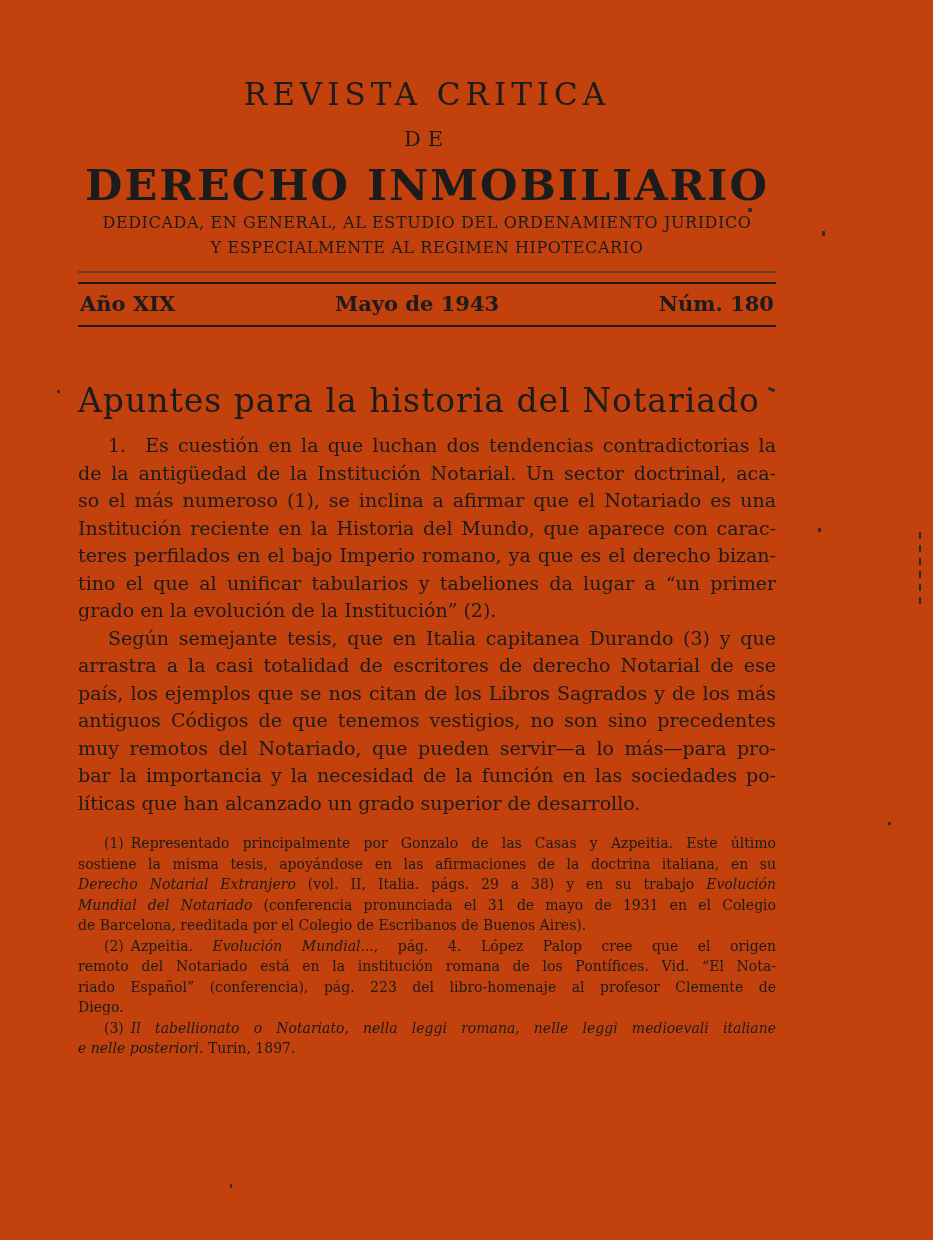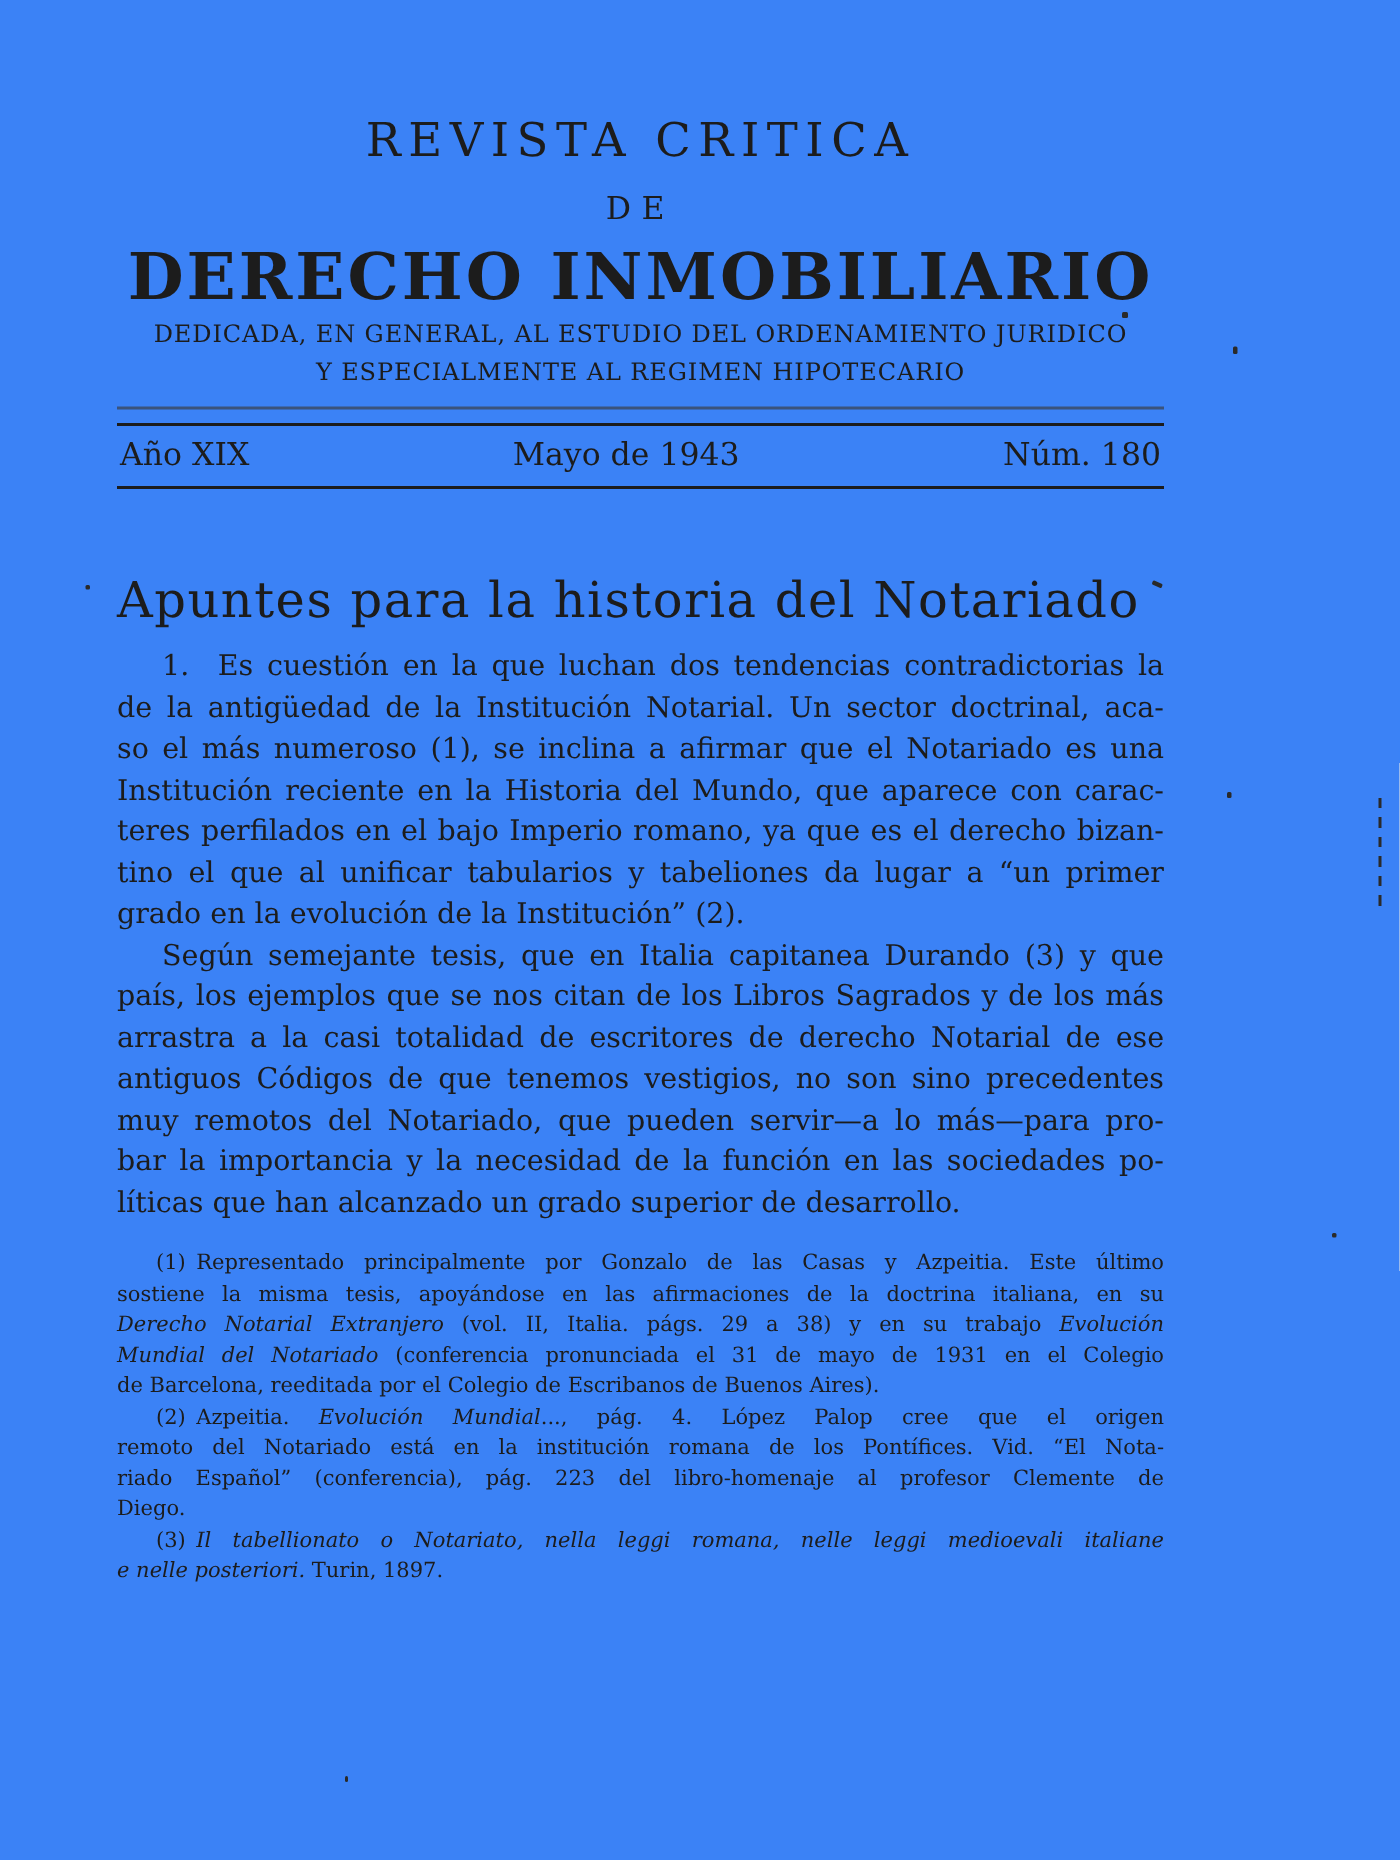--- a/index.html
+++ b/index.html
@@ -1,40 +1,40 @@
 <!DOCTYPE html>
 <html><head>
 <meta charset="utf-8">
 <style>
   html,body { margin:0; padding:0; background:#e8e8e8; }
   .page {
     position:relative;
     width:933px; height:1240px;
     margin:0 auto;
-    background:#3b82f6;
+    background:#c2410c;
     color:#1c1c1c;
     font-family:"DejaVu Serif", serif;
     overflow:hidden;
   }
   .col { position:absolute; left:78px; top:0; width:698px; }
 
   
   .masthead { text-align:center; margin-top:76px; }
   .mast-top   { font-size:31px; letter-spacing:5px; white-space:nowrap; }
   .mast-de    { font-size:21px; letter-spacing:7px; margin-top:15px; }
   .mast-main  { font-size:43px; letter-spacing:2px; margin-top:9px; white-space:nowrap;font-weight:bold; }
   .mast-sub   { font-size:16px; letter-spacing:0.6px; line-height:25px; }
 
   
   .issue-rules { margin-top:11px; }
   .rule-faint  { border-top:2px solid #3a3a3a; opacity:0.65; }
   .rule-strong { border-top:2.5px solid #1c1c1c; margin-top:9px; }
   .issue-row {
     display:flex; justify-content:space-between; align-items:baseline;
-    font-weight:normal; font-size:21px;
+    font-weight:bold; font-size:21px;
     padding:7px 2px 9px 2px;
   }
   .rule-bottom { border-top:2.5px solid #1c1c1c; }
 
   
   .article-title {
     margin-top:54px;
     font-size:33px; letter-spacing:1px;
     white-space:nowrap;
   }
@@ -94,22 +94,22 @@
           <div class="tline"><span>1. Es cuestión en la que luchan dos tendencias contradictorias la</span></div>
           <div class="tline"><span>de la antigüedad de la Institución Notarial. Un sector doctrinal, aca-</span></div>
           <div class="tline"><span>so el más numeroso (1), se inclina a afirmar que el Notariado es una</span></div>
           <div class="tline"><span>Institución reciente en la Historia del Mundo, que aparece con carac-</span></div>
           <div class="tline"><span>teres perfilados en el bajo Imperio romano, ya que es el derecho bizan-</span></div>
           <div class="tline"><span>tino el que al unificar tabularios y tabeliones da lugar a “un primer</span></div>
           <div class="tline tlast"><span>grado en la evolución de la Institución” (2).</span></div>
         </div>
       <div class="para">
           <div class="tline"><span>Según semejante tesis, que en Italia capitanea Durando (3) y que</span></div>
+          <div class="tline"><span>arrastra a la casi totalidad de escritores de derecho Notarial de ese</span></div>
           <div class="tline"><span>país, los ejemplos que se nos citan de los Libros Sagrados y de los más</span></div>
-          <div class="tline"><span>arrastra a la casi totalidad de escritores de derecho Notarial de ese</span></div>
           <div class="tline"><span>antiguos Códigos de que tenemos vestigios, no son sino precedentes</span></div>
           <div class="tline"><span>muy remotos del Notariado, que pueden servir—a lo más—para pro-</span></div>
           <div class="tline"><span>bar la importancia y la necesidad de la función en las sociedades po-</span></div>
           <div class="tline tlast"><span>líticas que han alcanzado un grado superior de desarrollo.</span></div>
         </div>
     </div>
 
     <div class="footnotes">
       <div class="footnote">
           <div class="tline"><span>(1) Representado principalmente por Gonzalo de las Casas y Azpeitia. Este último</span></div>

